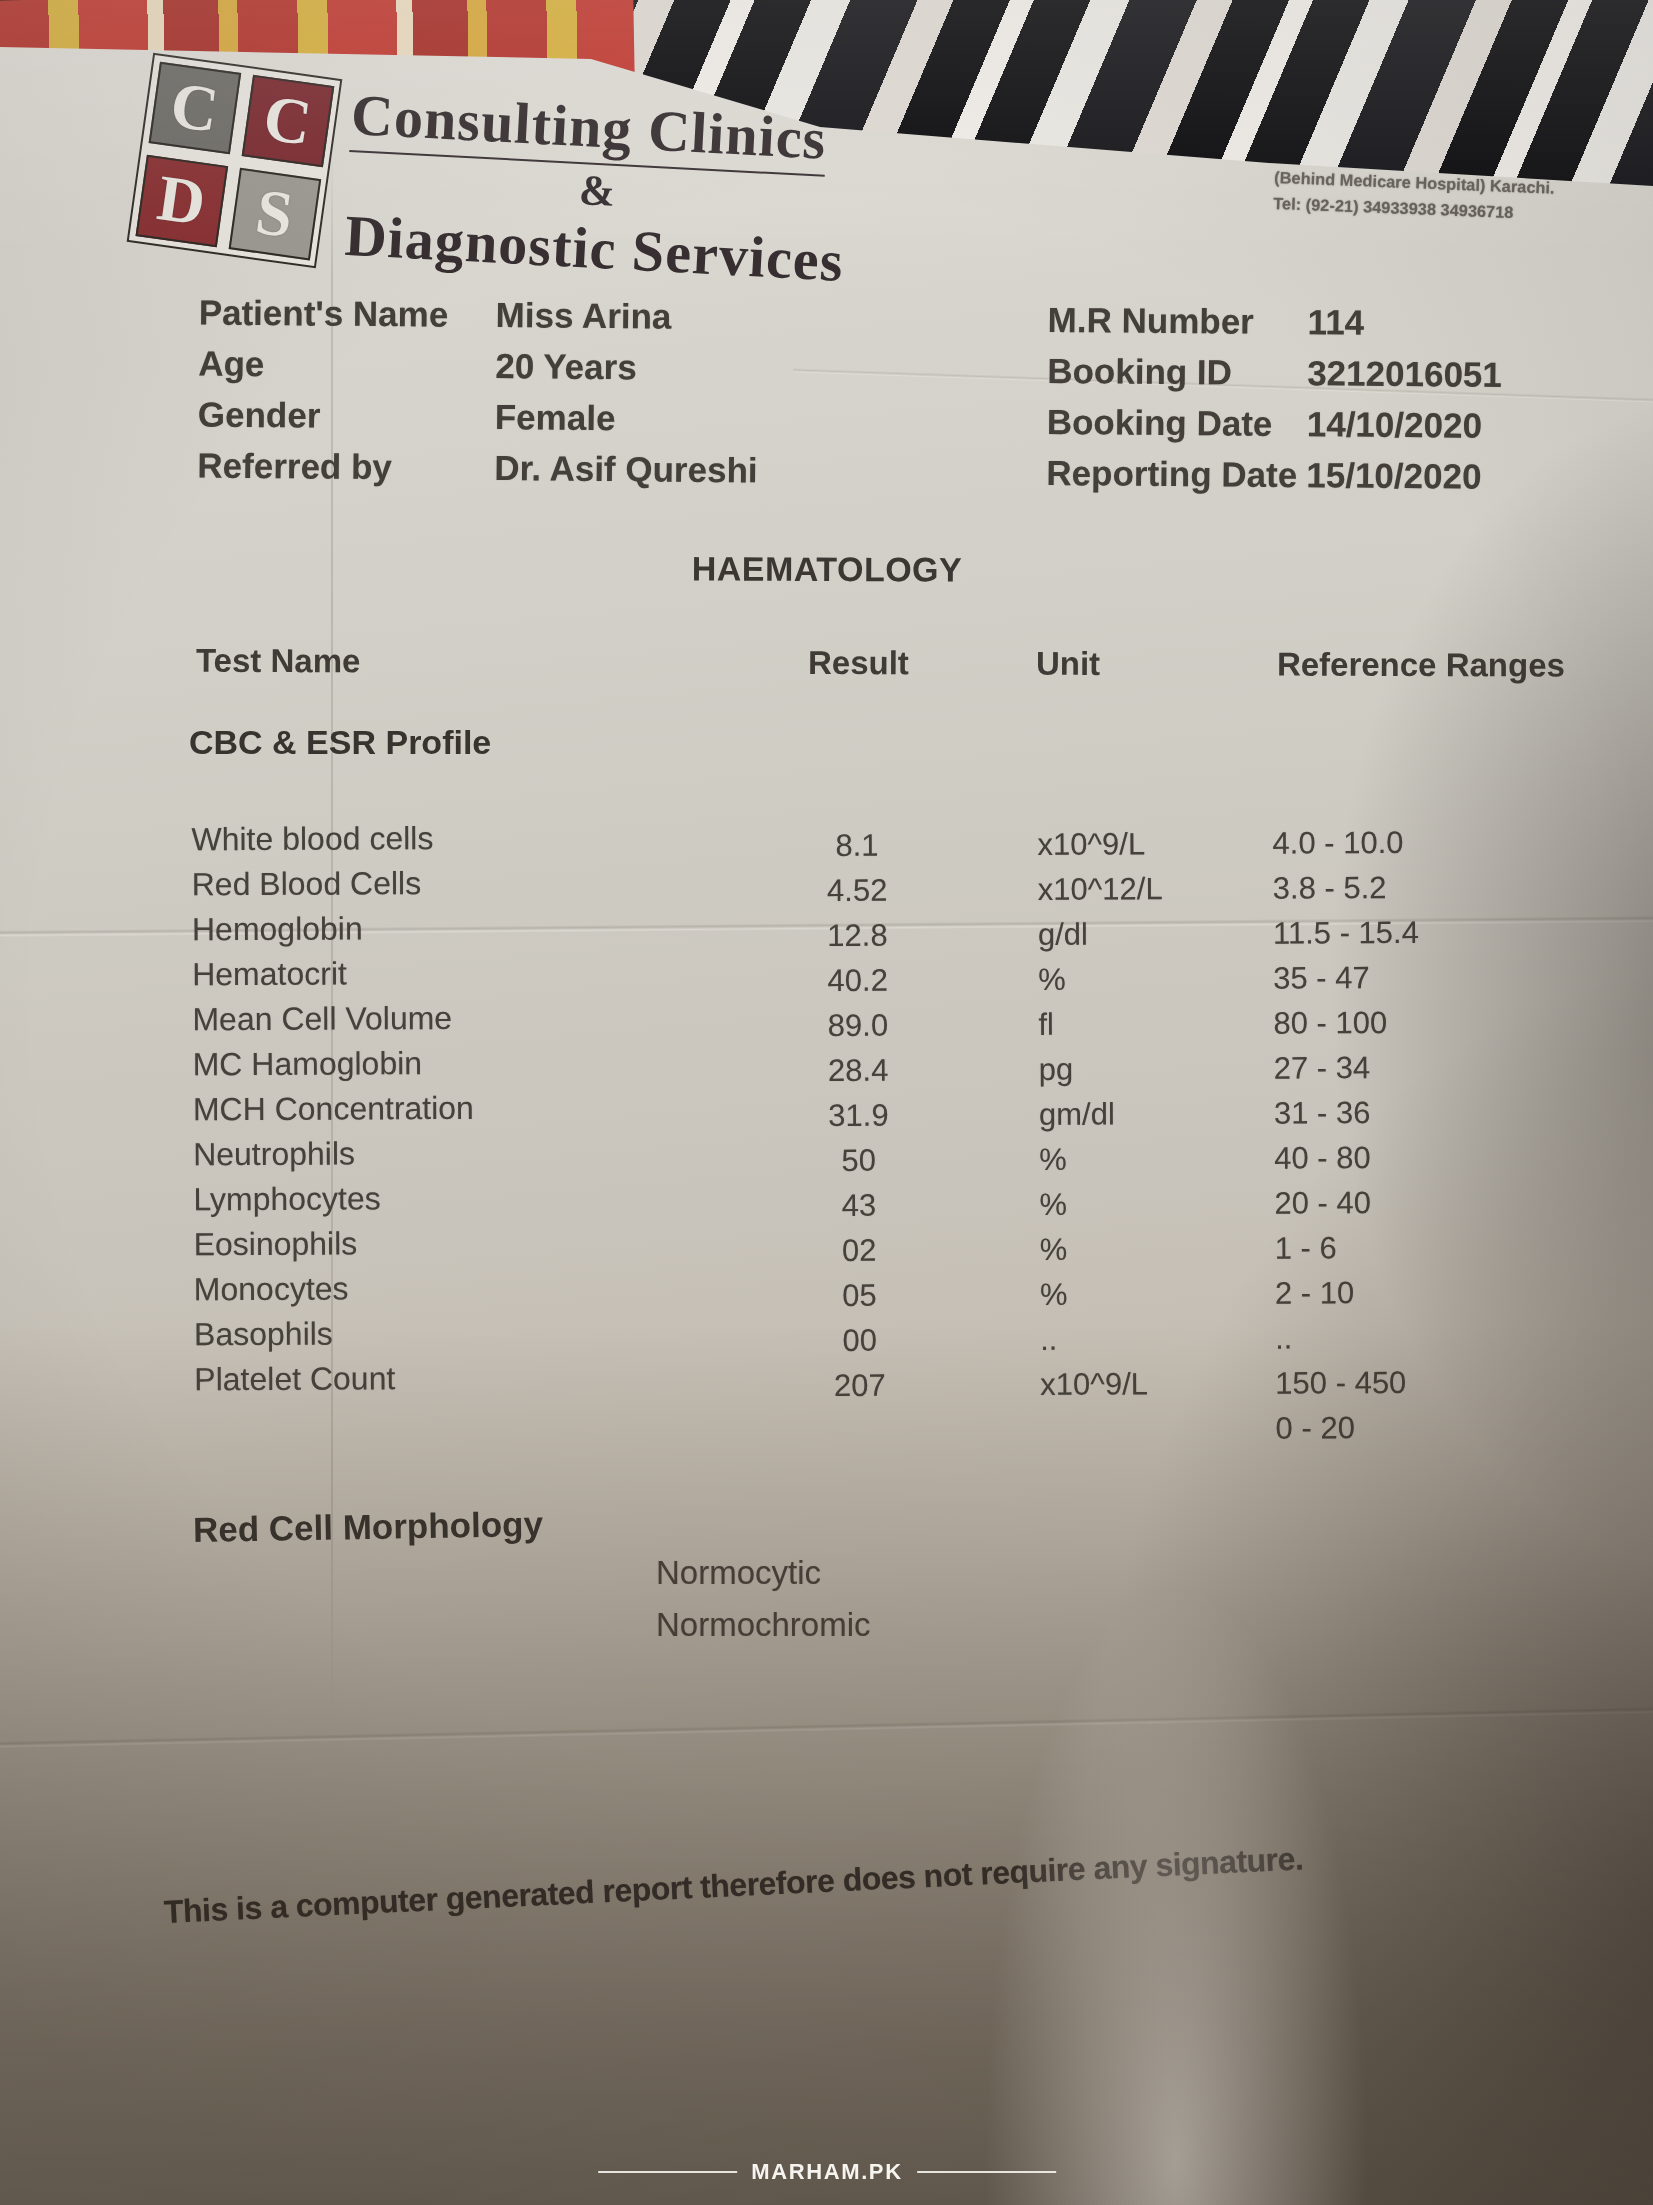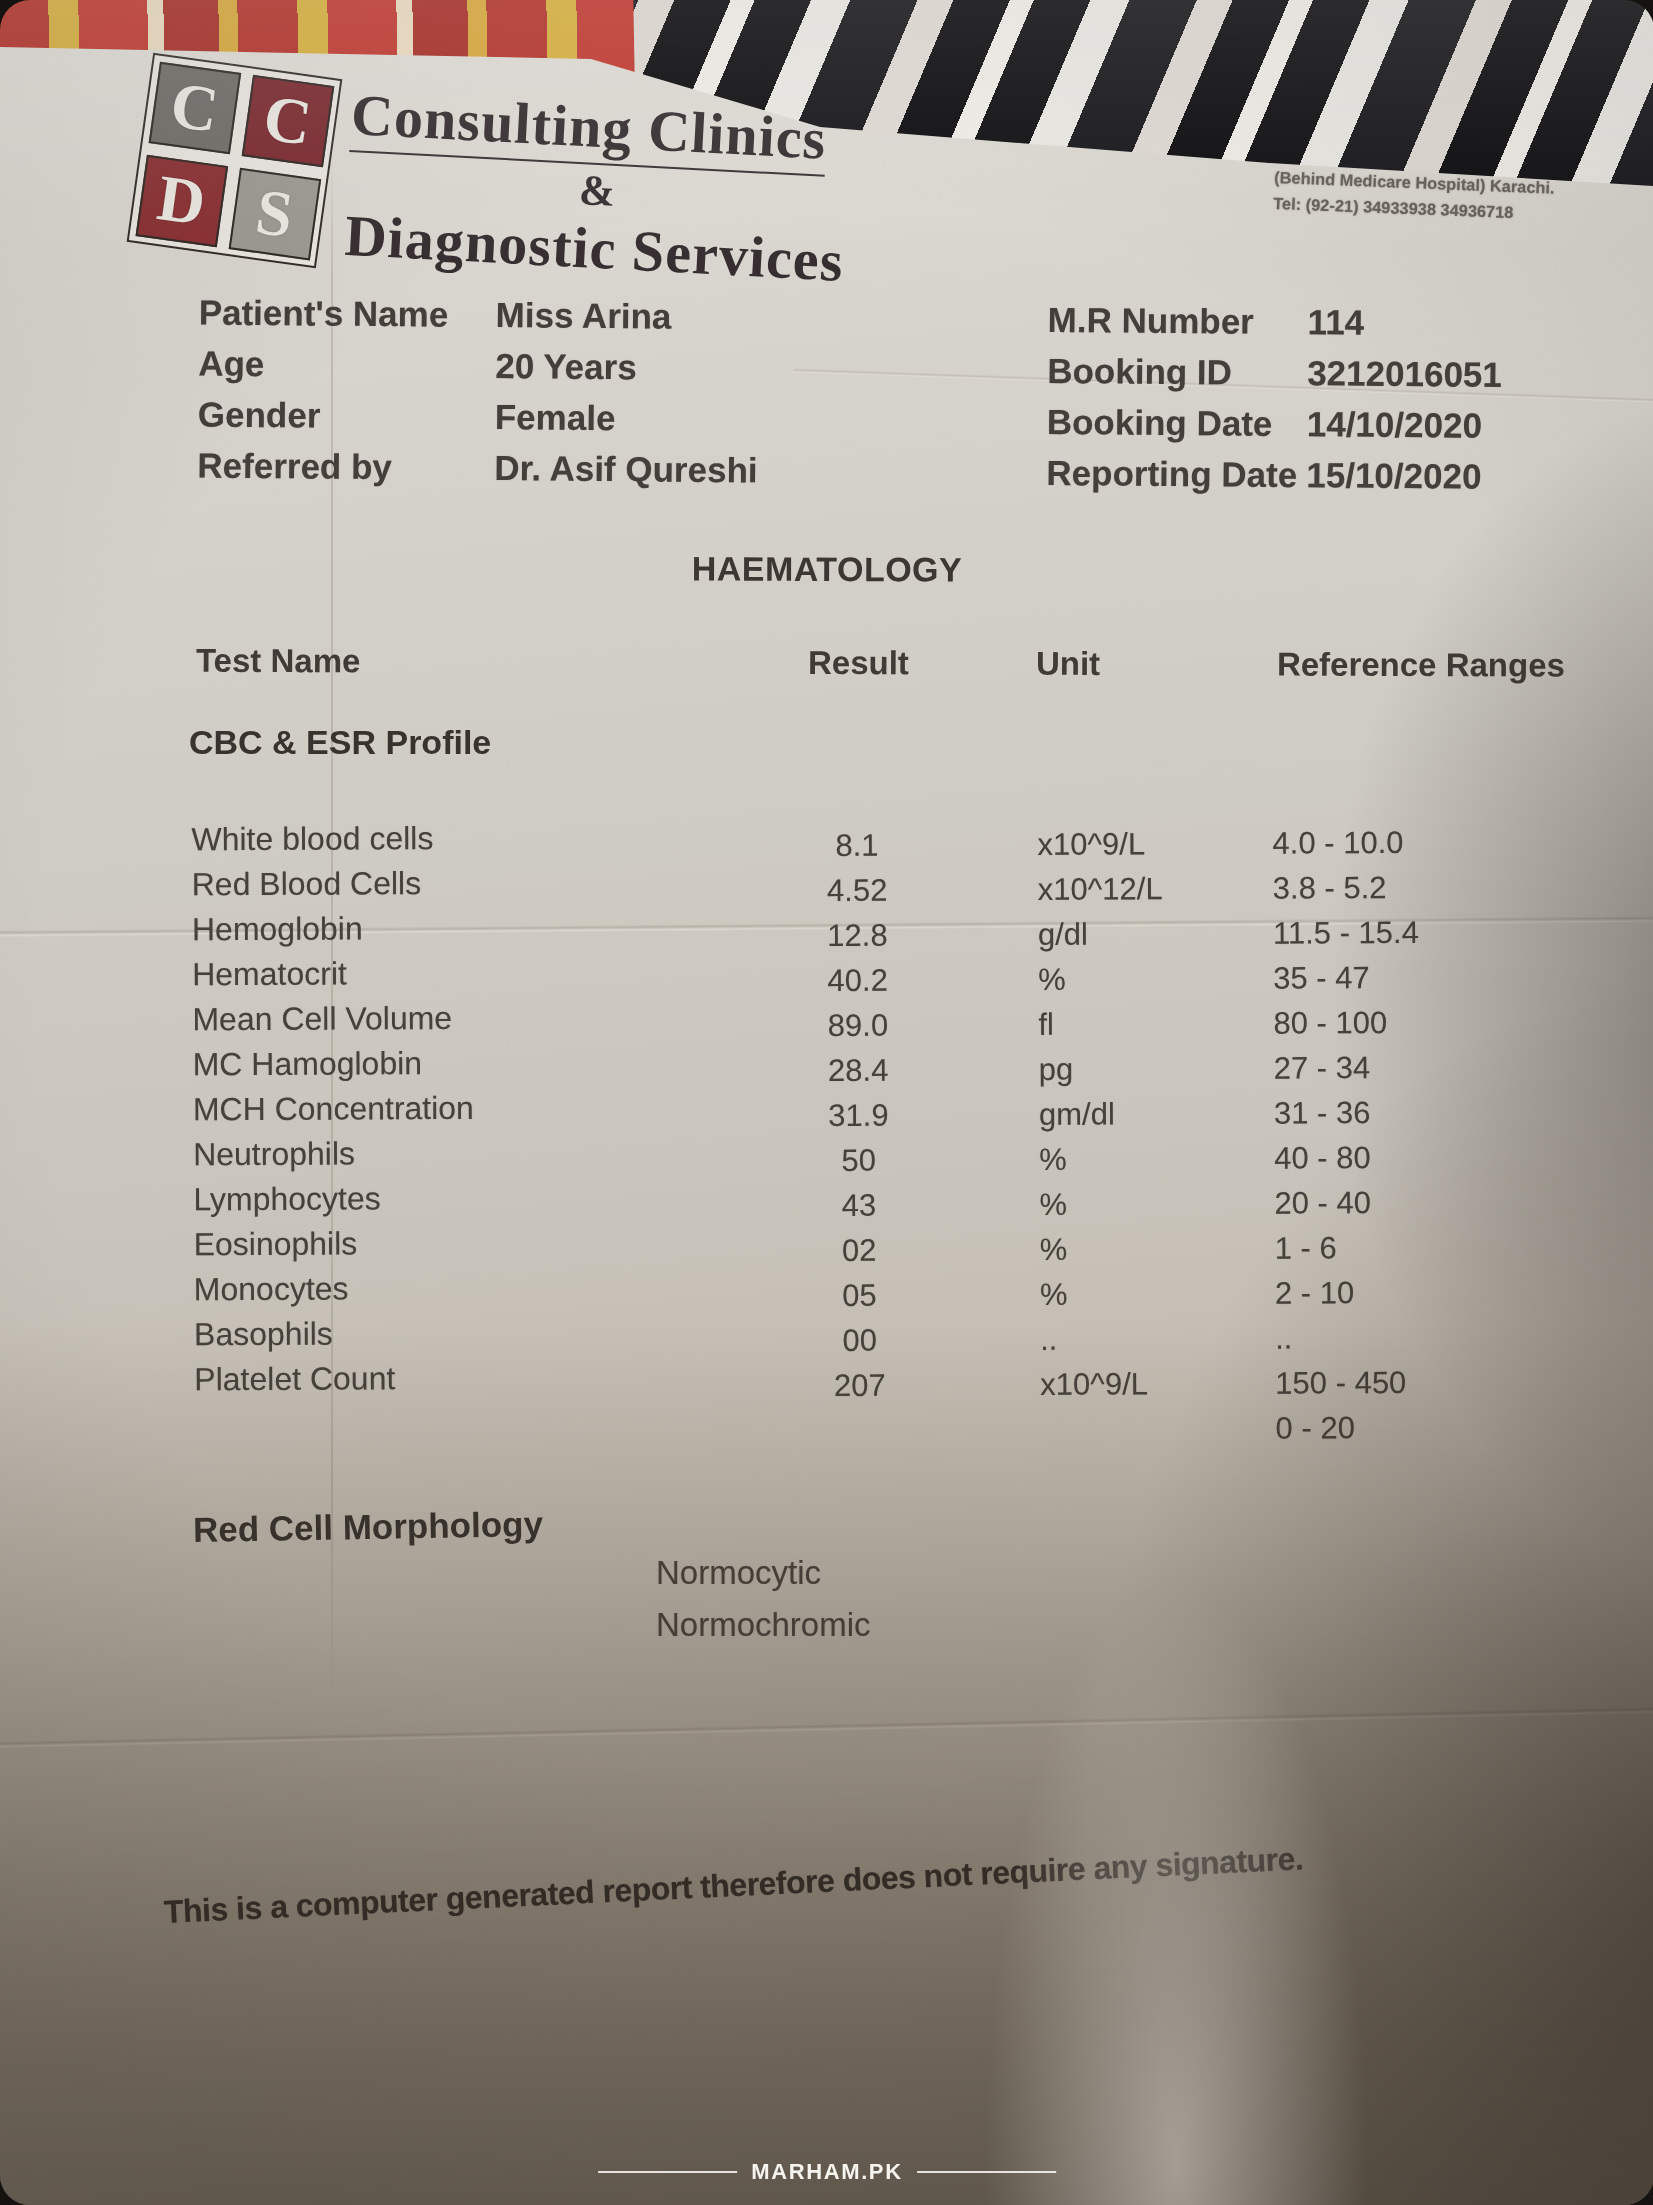--- a/index.html
+++ b/index.html
@@ -1,17 +1,17 @@
 <!DOCTYPE html>
 <html style="font-size:8.8px"><head>
 <meta charset="utf-8">
 <style>
   html,body{margin:0;padding:0;background:#15130f;}
   .scene{position:relative;width:1654px;height:2205px;overflow:hidden;
-         font-family:"Liberation Sans",sans-serif;border-radius:30px;}
+         font-family:"Liberation Sans",sans-serif;}
 
   
   .bg-zebra{position:absolute;left:208px;top:-44px;width:1531px;height:284px;
     background:repeating-linear-gradient(115deg,
       #0e0e11 0 52px,#e9e7e2 52px 88px,#16161a 88px 150px,#ded9d2 150px 183px,
       #0b0b0e 183px 235px,#efece7 235px 257px);
     transform:rotate(-2deg);}
   .bg-book{position:absolute;left:-11px;top:-5.5px;width:645px;height:93px;
     background:repeating-linear-gradient(90deg,
       #b5342c 0 60px,#d8b13e 60px 90px,#c23a31 90px 159px,#ecdcc0 159px 175px,

